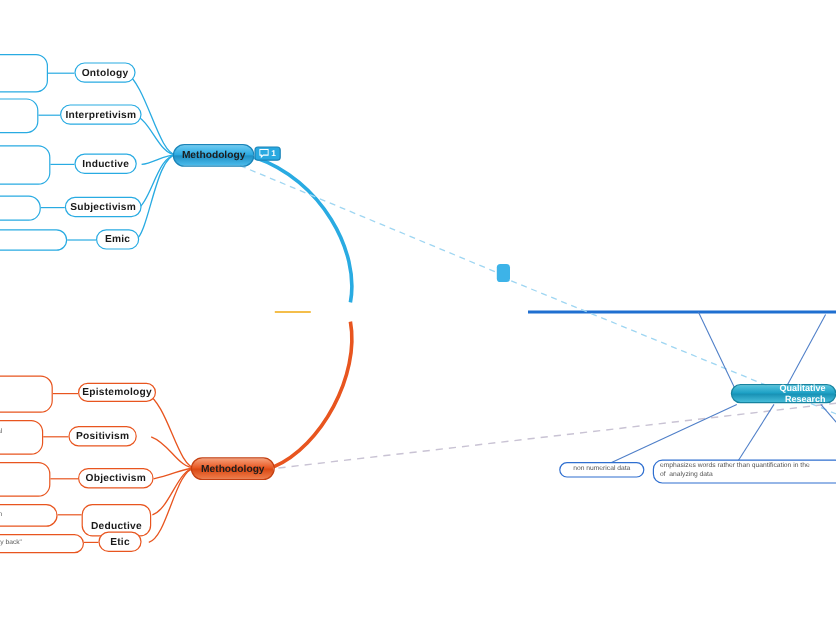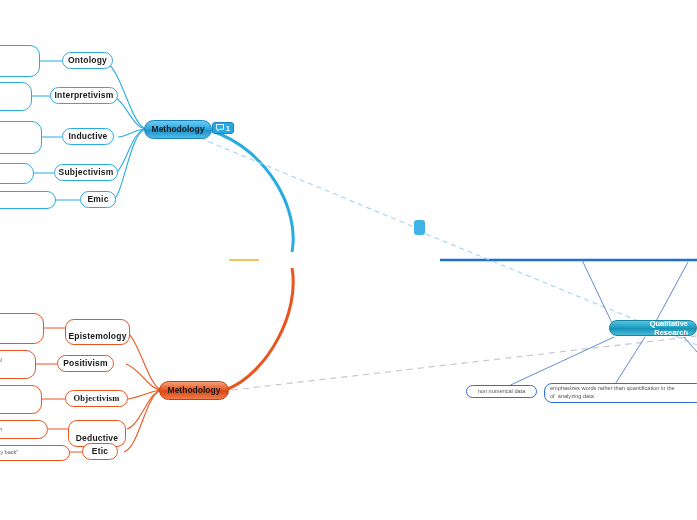--- a/index.html
+++ b/index.html
@@ -186,27 +186,27 @@
     
   </div>
   <div class="node leaf blue" style="left:-40px;top:191px;width:96px;height:18px;">
     
   </div>
 
   <div class="node cap orange" style="left:159px;top:381px;width:70px;height:19px;">
     <span>Methodology</span>
   </div>
 
-  <div class="node pill orange" style="left:65px;top:319px;width:65px;height:26px;">
+  <div class="node pill orange" style="left:65px;top:319px;width:65px;height:16px;">
     <span>Epistemology</span>
   </div>
   <div class="node pill orange" style="left:57px;top:355px;width:57px;height:17px;">
     <span>Positivism</span>
   </div>
-  <div class="node pill orange" style="left:65px;top:390px;width:63px;height:17px;font-family:Liberation Serif, serif;">
+  <div class="node pill orange" style="left:65px;top:390px;width:63px;height:17px;">
     <span>Objectivism</span>
   </div>
   <div class="node pill orange" style="left:68px;top:420px;width:58px;height:27px;">
     <span>Deductive</span>
   </div>
   <div class="node pill orange" style="left:82px;top:443px;width:36px;height:17px;">
     <span>Etic</span>
   </div>
 
   <div class="node leaf orange" style="left:-34px;top:313px;width:78px;height:31px;">

